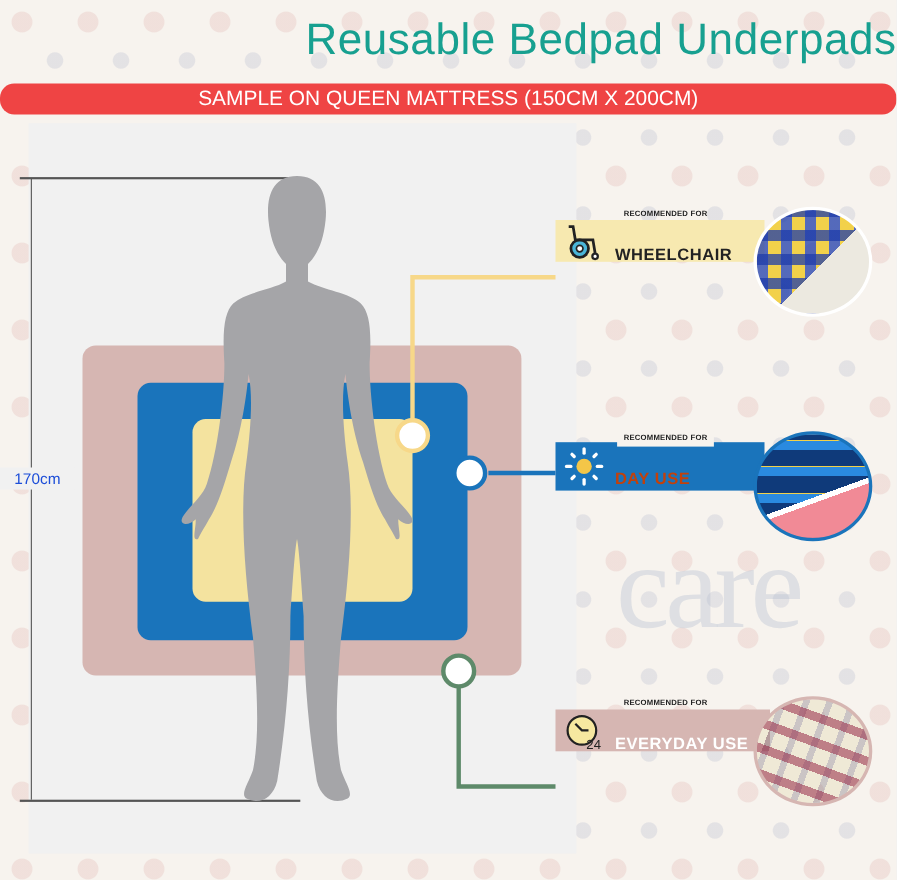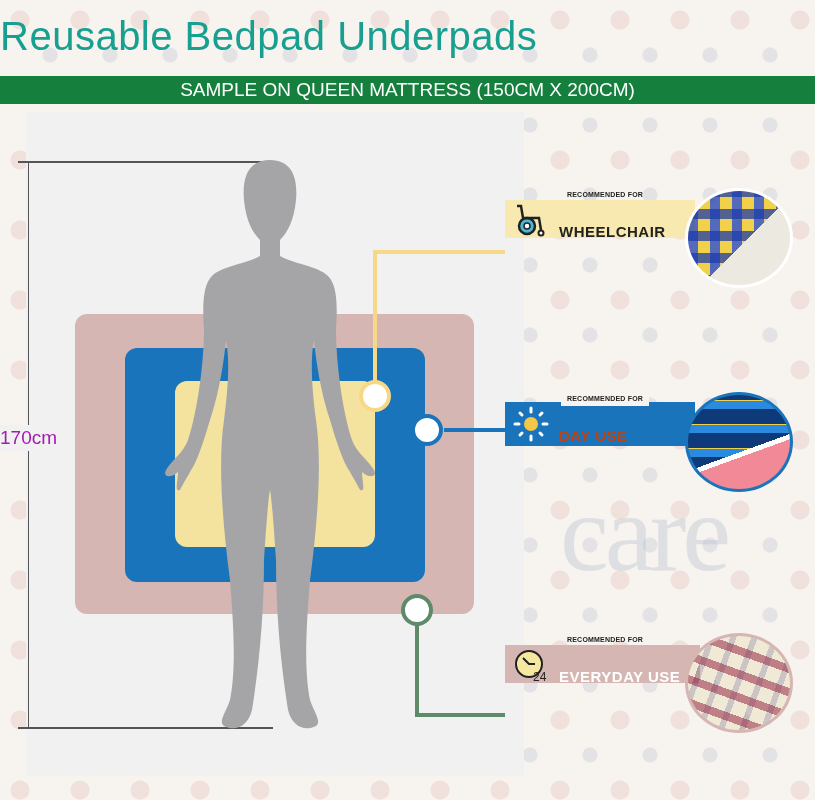--- a/index.html
+++ b/index.html
@@ -7,42 +7,42 @@
   body {
     position: relative;
     font-family: "Liberation Sans", "DejaVu Sans", sans-serif;
     background-color: #f7f3ee;
     background-image:
       radial-gradient(circle at 20px 20px, rgba(228,190,185,0.35) 0 9px, transparent 10px),
       radial-gradient(circle at 50px 55px, rgba(190,195,210,0.35) 0 7px, transparent 8px);
     background-size: 60px 70px;
   }
   .title {
-    position: absolute; left: 0; top: 14px; width: 815px; text-align: left;
+    position: absolute; left: 0; top: 14px; width: 815px; text-align: right;
     font-size: 40px; color: #17a090; letter-spacing: 0.5px; font-weight: normal;
   }
   .subtitle-bar {
     position: absolute; left: 0; top: 76px; width: 815px; height: 28px;
-    background: #15803d; color: #fff; text-align: center;
-    font-size: 19px; line-height: 28px;
+    background: #ef4444; color: #fff; text-align: center;
+    font-size: 19px; line-height: 28px; border-radius: 13px;
   }
   .mattress {
     position: absolute; left: 26px; top: 112px; width: 498px; height: 664px;
     background: #f1f1f1;
   }
   .watermark {
     position: absolute; left: 560px; top: 470px; font-family: "Liberation Serif", serif;
     font-size: 110px; font-weight: normal; color: rgba(175,185,205,0.35); letter-spacing: -4px; text-align: right;
   }
   .pad { position: absolute; border-radius: 12px; }
   .pad-brown { left: 75px; top: 314px; width: 399px; height: 300px; background: #d6b6b2; }
   .pad-blue { left: 125px; top: 348px; width: 300px; height: 234px; background: #1a74bb; }
   .pad-yellow { left: 175px; top: 381px; width: 200px; height: 166px; background: #f4e39f; }
   .dim-line { position: absolute; background: #555; }
-  .dim-label { position: absolute; left: 0; top: 425px; font-size: 19px; color: #a21caf; background: #f1f1f1; padding: 2px 0; }
+  .dim-label { position: absolute; left: 0; top: 425px; font-size: 14px; color: #1d4ed8; background: #f1f1f1; padding: 2px 13px; }
   .person { position: absolute; left: 160px; top: 160px; }
   .connector { position: absolute; }
   .dot { position: absolute; width: 32px; height: 32px; border-radius: 50%; background: #fff; border: 4px solid; }
   .card { position: absolute; width: 290px; height: 100px; }
   .card .band {
     position: absolute; left: 0; top: 12px; width: 185px; height: 36px;
   }
   .card .rec {
     position: absolute; left: 56px; top: 0; height: 14px; padding: 0 6px; font-size: 7px;
     font-weight: bold; color: #222; line-height: 14px; letter-spacing: 0.2px;

